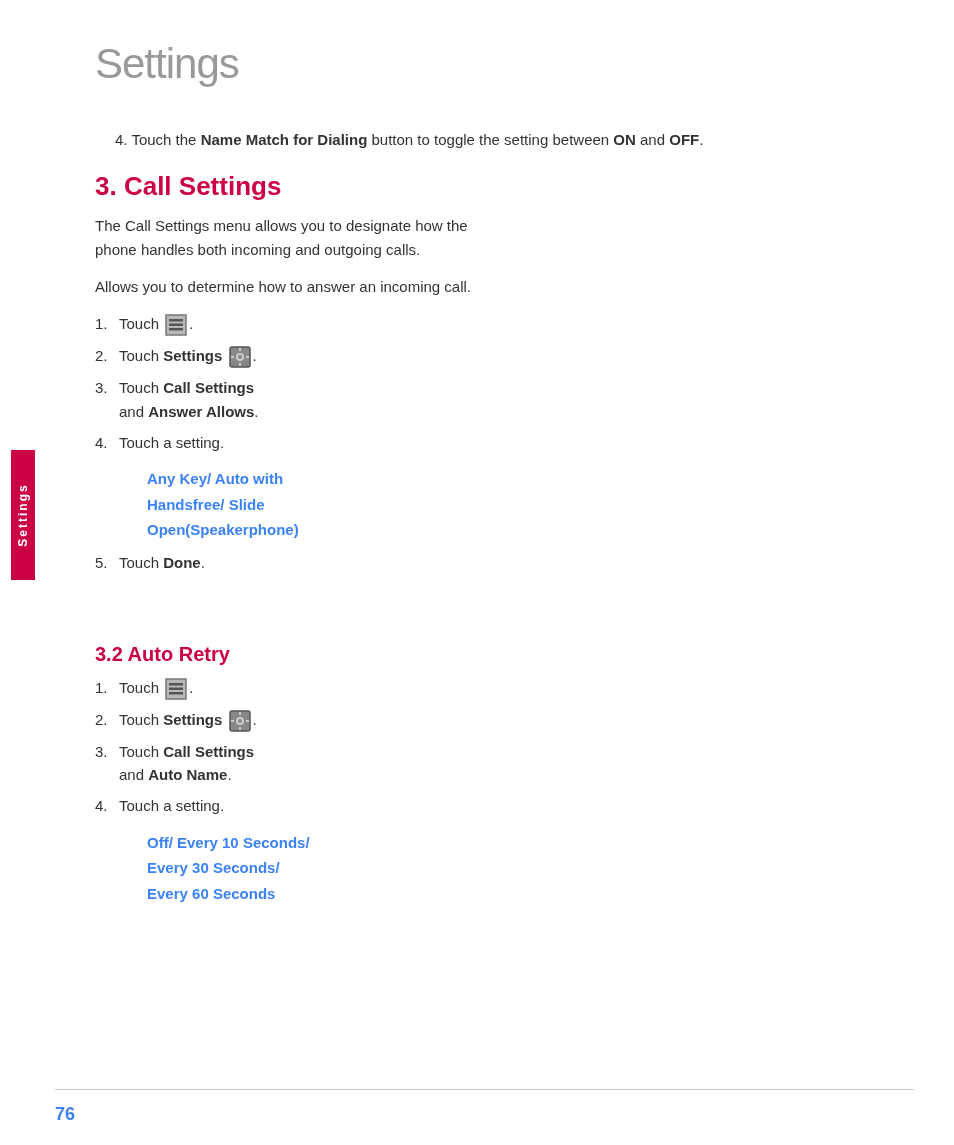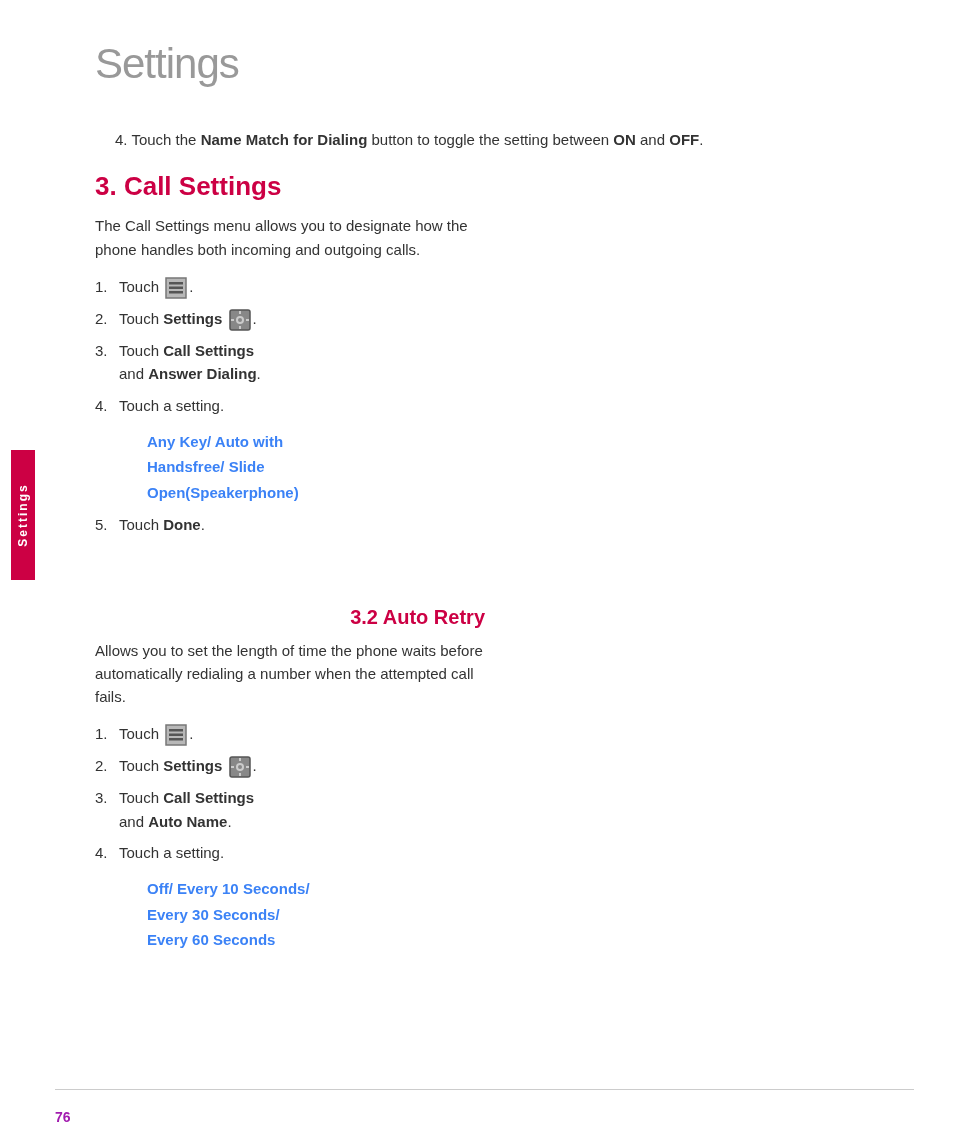--- a/index.html
+++ b/index.html
@@ -79,21 +79,20 @@
       line-height: 1.2;
     }
 
     .subsection-heading {
       font-size: 20px;
       font-weight: bold;
       color: #cc0044;
       margin-bottom: 10px;
       margin-top: 20px;
       line-height: 1.2;
-      text-align: right;
     }
 
     
     .para {
       font-size: 15px;
       color: #333;
       line-height: 1.55;
       margin-bottom: 14px;
     }
 
@@ -163,22 +162,22 @@
       left: 55px;
       right: 40px;
       height: 1px;
       background: #ccc;
     }
 
     .page-number {
       position: absolute;
       bottom: 20px;
       left: 55px;
-      font-size: 14px;
-      color: #a21caf;
+      font-size: 18px;
+      color: #3b82f6;
       font-weight: bold;
     }
 
     
     .intro-step {
       margin-bottom: 20px;
       margin-top: 40px;
     }
 
     .intro-step .para {
@@ -205,20 +204,21 @@
       </p>
     </div>
 
     <div class="two-column">
 
       <div class="left-col">
 
         <h2 class="section-heading">3. Call Settings</h2>
         <p class="para">The Call Settings menu allows you to designate how the phone handles both incoming and outgoing calls.</p>
 
+        <p class="para">Allows you to determine how to answer an incoming call.</p>
 
         <ul class="num-list">
 
           <li>
             <span class="num">1.</span>
             <span class="content">
               Touch
               <span class="icon-sq">
                 <svg viewBox="0 0 22 22" xmlns="http://www.w3.org/2000/svg">
                   <rect x="1" y="1" width="20" height="20" fill="#b8b8b8" stroke="#777" stroke-width="1.5"></rect>
@@ -245,21 +245,21 @@
                   <rect x="17" y="10" width="3" height="2" fill="#ccc"></rect>
                 </svg>
               </span>.
             </span>
           </li>
 
           <li>
             <span class="num">3.</span>
             <span class="content">
               Touch <strong>Call Settings</strong><br>
-              and <strong>Answer Dialing</strong>.
+              and <strong>Answer Allows</strong>.
             </span>
           </li>
 
           <li>
             <span class="num">4.</span>
             <span class="content">
               Touch a setting.
               <div class="indented-options">
                 Any Key/ Auto with<br>
                 Handsfree/ Slide<br>
@@ -274,21 +274,20 @@
               Touch <strong>Done</strong>.
             </span>
           </li>
         </ul>
 
       </div>
 
       <div class="right-col">
 
         <h3 class="subsection-heading">3.2 Auto Retry</h3>
-        <p class="para">Allows you to set the length of time the phone waits before automatically redialing a number when the attempted call fails.</p>
 
         <ul class="num-list">
 
           <li>
             <span class="num">1.</span>
             <span class="content">
               Touch
               <span class="icon-sq">
                 <svg viewBox="0 0 22 22" xmlns="http://www.w3.org/2000/svg">
                   <rect x="1" y="1" width="20" height="20" fill="#b8b8b8" stroke="#777" stroke-width="1.5"></rect>

